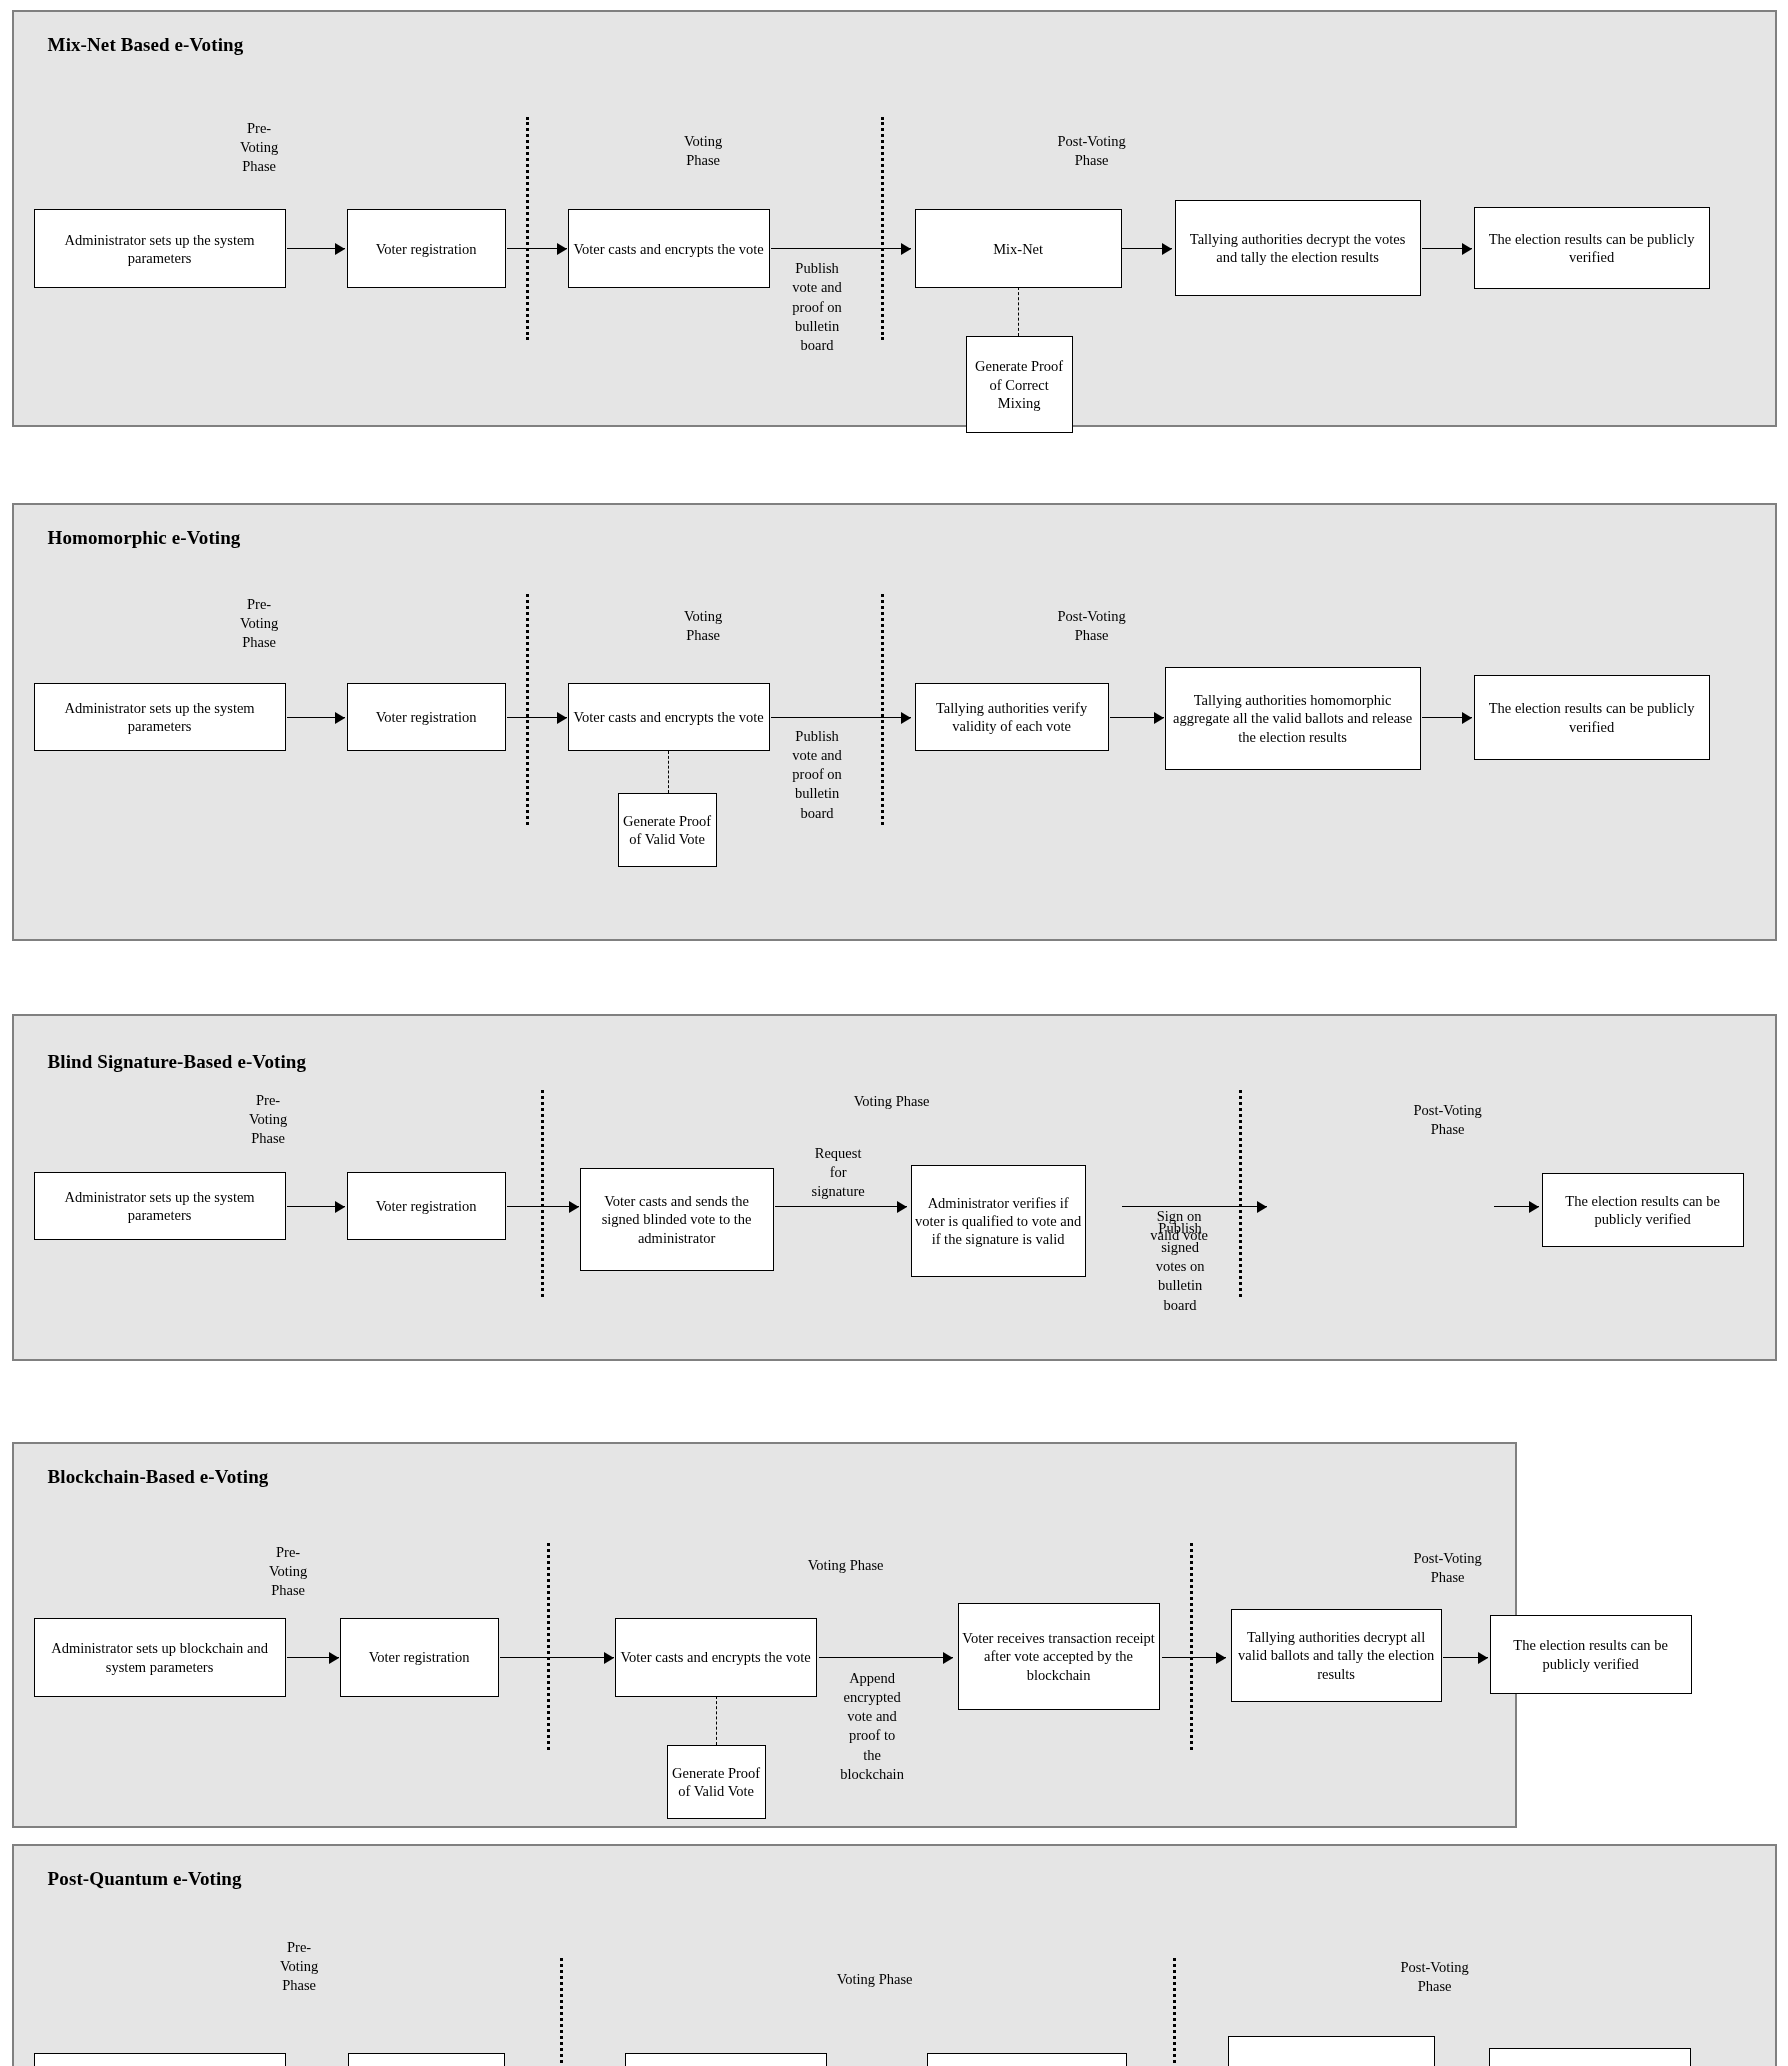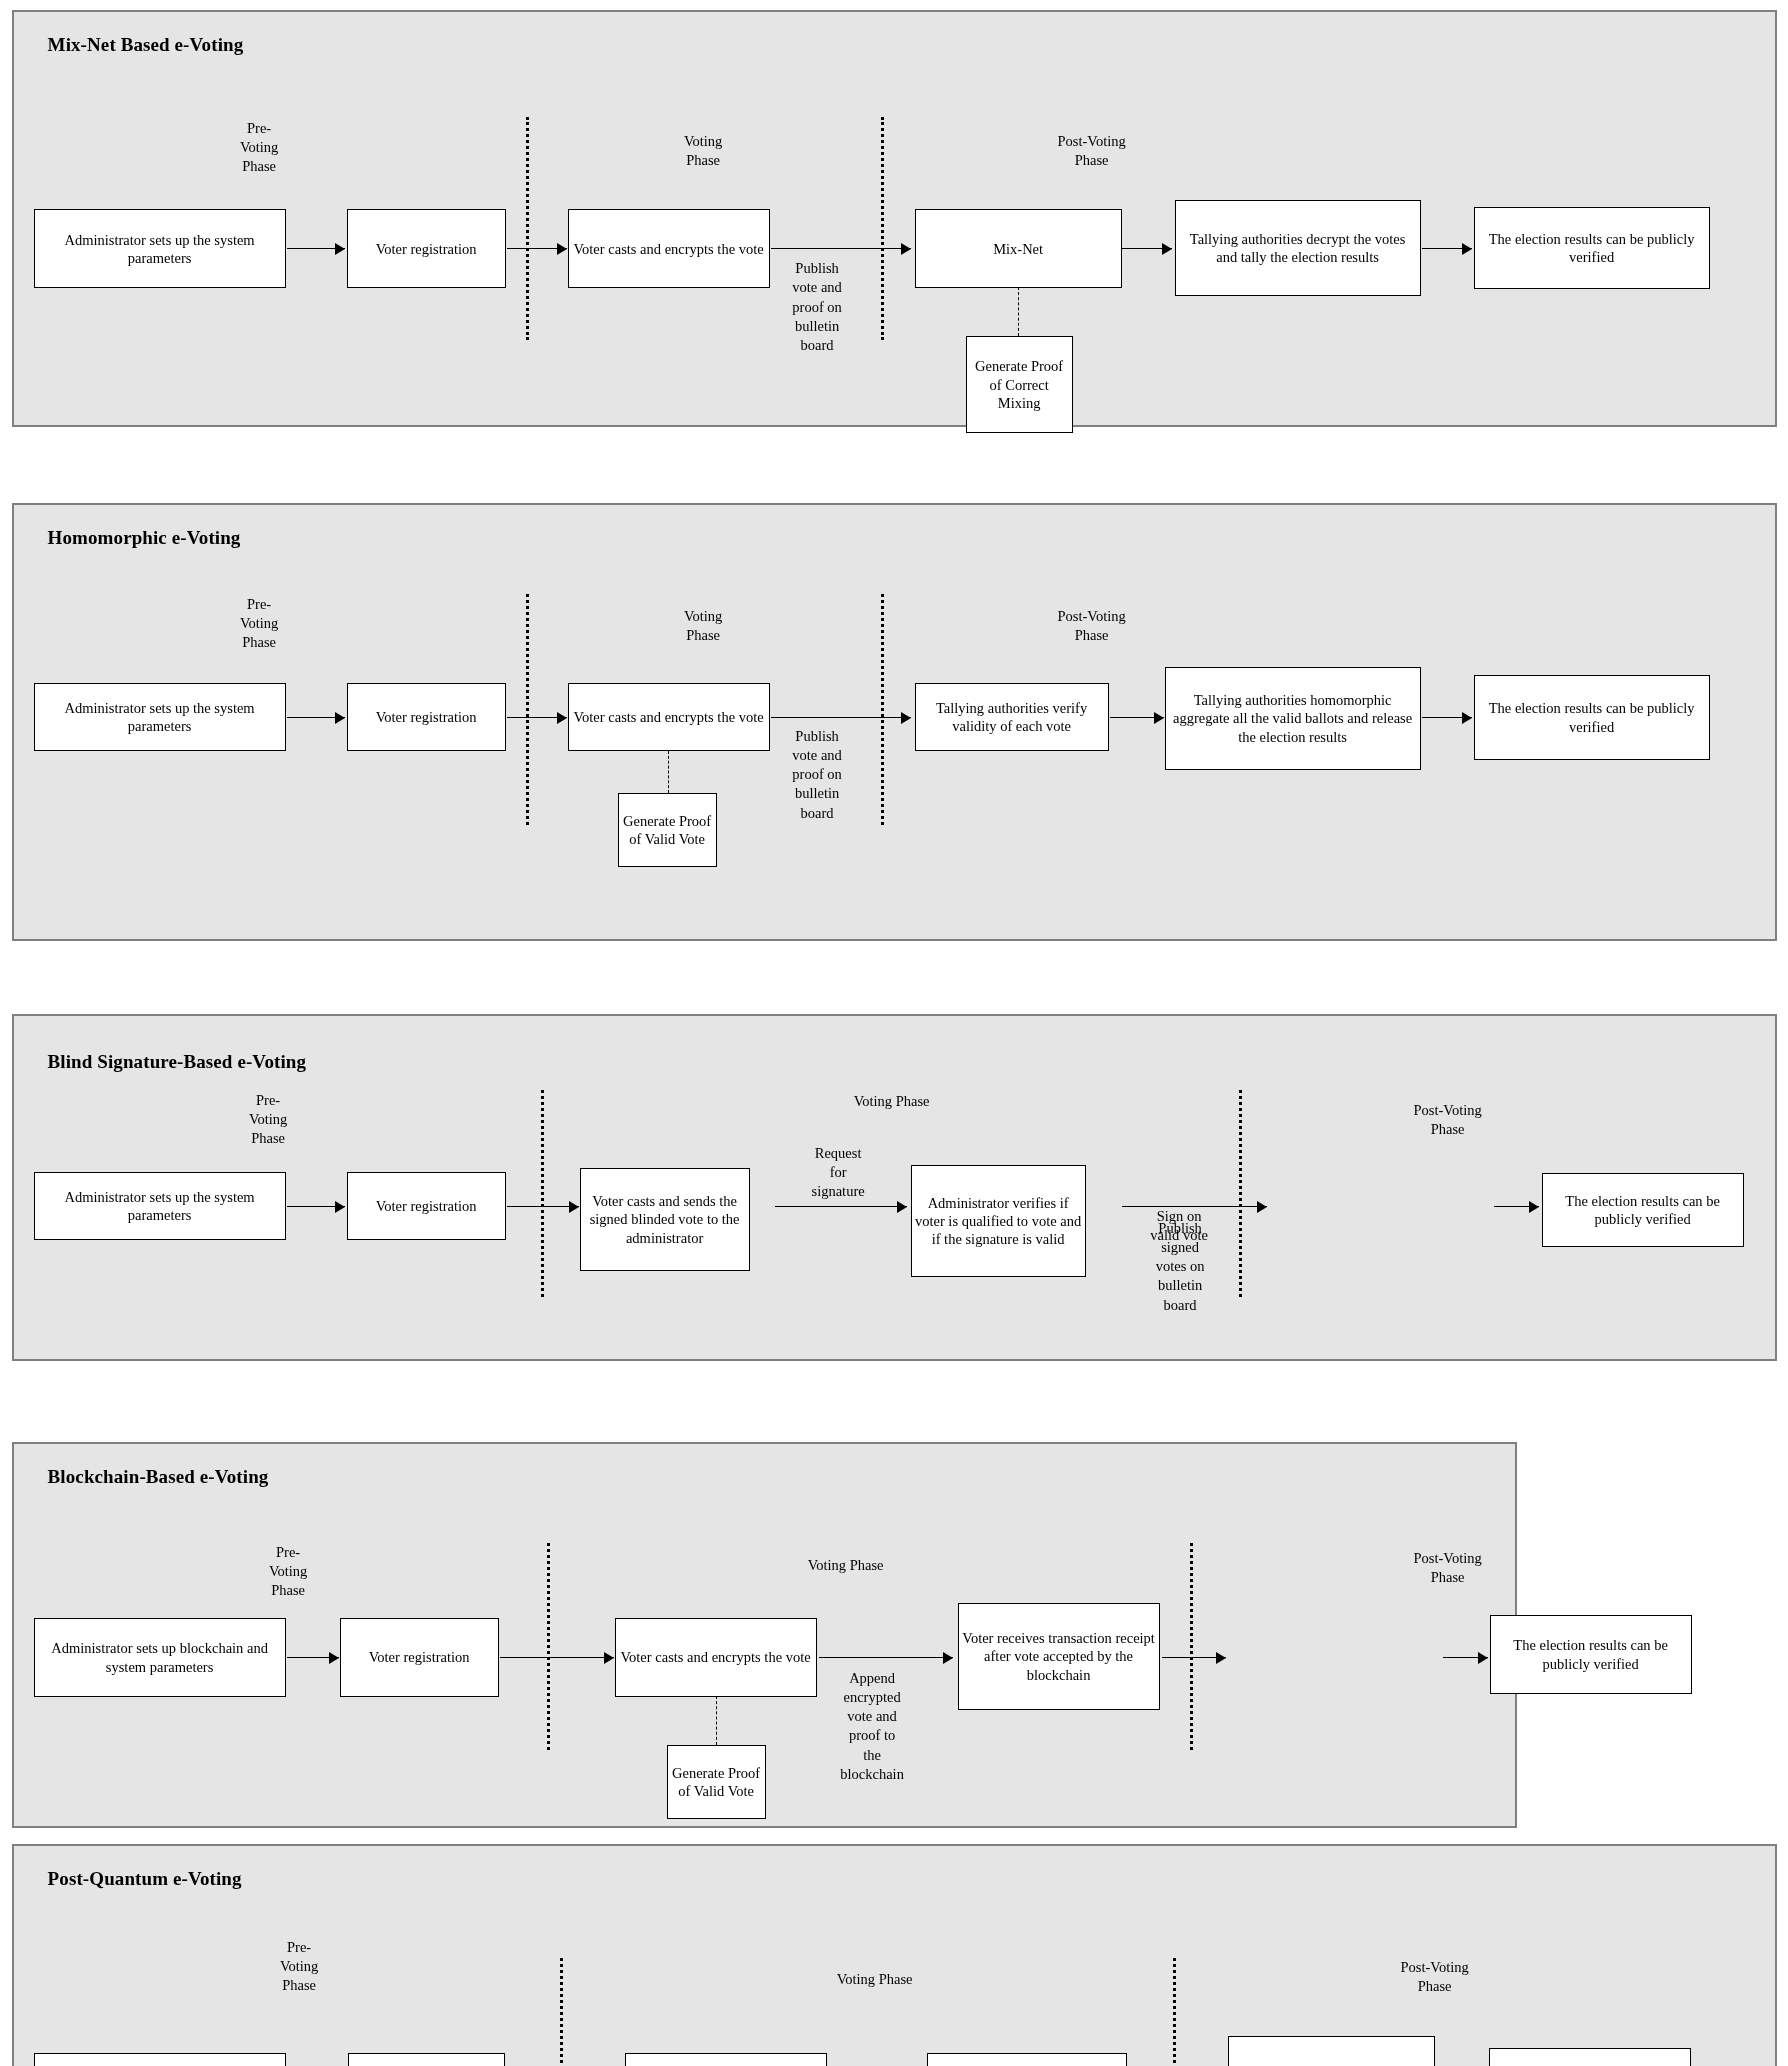--- a/index.html
+++ b/index.html
@@ -213,21 +213,21 @@
   <div class="node" style="left:20px;top:156px;width:252px;height:68px;">
     <span>Administrator sets up the system parameters</span>
     </div>
   <div class="arrow" style="left:273px;top:190px;width:58px;"></div>
 
   <div class="node" style="left:333px;top:156px;width:159px;height:68px;">
     <span>Voter registration</span>
     </div>
   <div class="arrow" style="left:493px;top:190px;width:72px;"></div>
 
-  <div class="node" style="left:566px;top:152px;width:170px;height:103px;">
+  <div class="node" style="left:566px;top:152px;width:194px;height:103px;">
     <span>Voter casts and sends the signed blinded vote to the administrator</span>
     </div>
   <div class="arrow" style="left:761px;top:190px;width:132px;"></div>
 
   <div class="elabel" style="left:777px;top:128px;width:95px;">Request
 for
 signature</div>
 
   <div class="node" style="left:897px;top:149px;width:175px;height:112px;">
     <span>Administrator verifies if voter is qualified to vote and if the signature is valid</span>
@@ -288,20 +288,23 @@
 vote and
 proof to
 the
 blockchain</div>
 
   <div class="node" style="left:944px;top:159px;width:202px;height:107px;">
     <span>Voter receives transaction receipt after vote accepted by the blockchain</span>
     </div>
   <div class="arrow" style="left:1148px;top:213px;width:64px;"></div>
 
+  <div class="node" style="left:1217px;top:165px;width:211px;height:93px;">
+    <span>Tallying authorities decrypt all valid ballots and tally the election results</span>
+    </div>
   <div class="arrow" style="left:1429px;top:213px;width:45px;"></div>
 
   <div class="node" style="left:1476px;top:171px;width:202px;height:79px;">
     <span>The election results can be publicly verified</span>
     </div>
 </div>
 
 <div class="panel" style="left:11.6px;top:1844px;width:1765px;height:409px;">
 
   <div class="panel-title" style="left:34px;top:21.5px;">Post-Quantum e-Voting</div>

